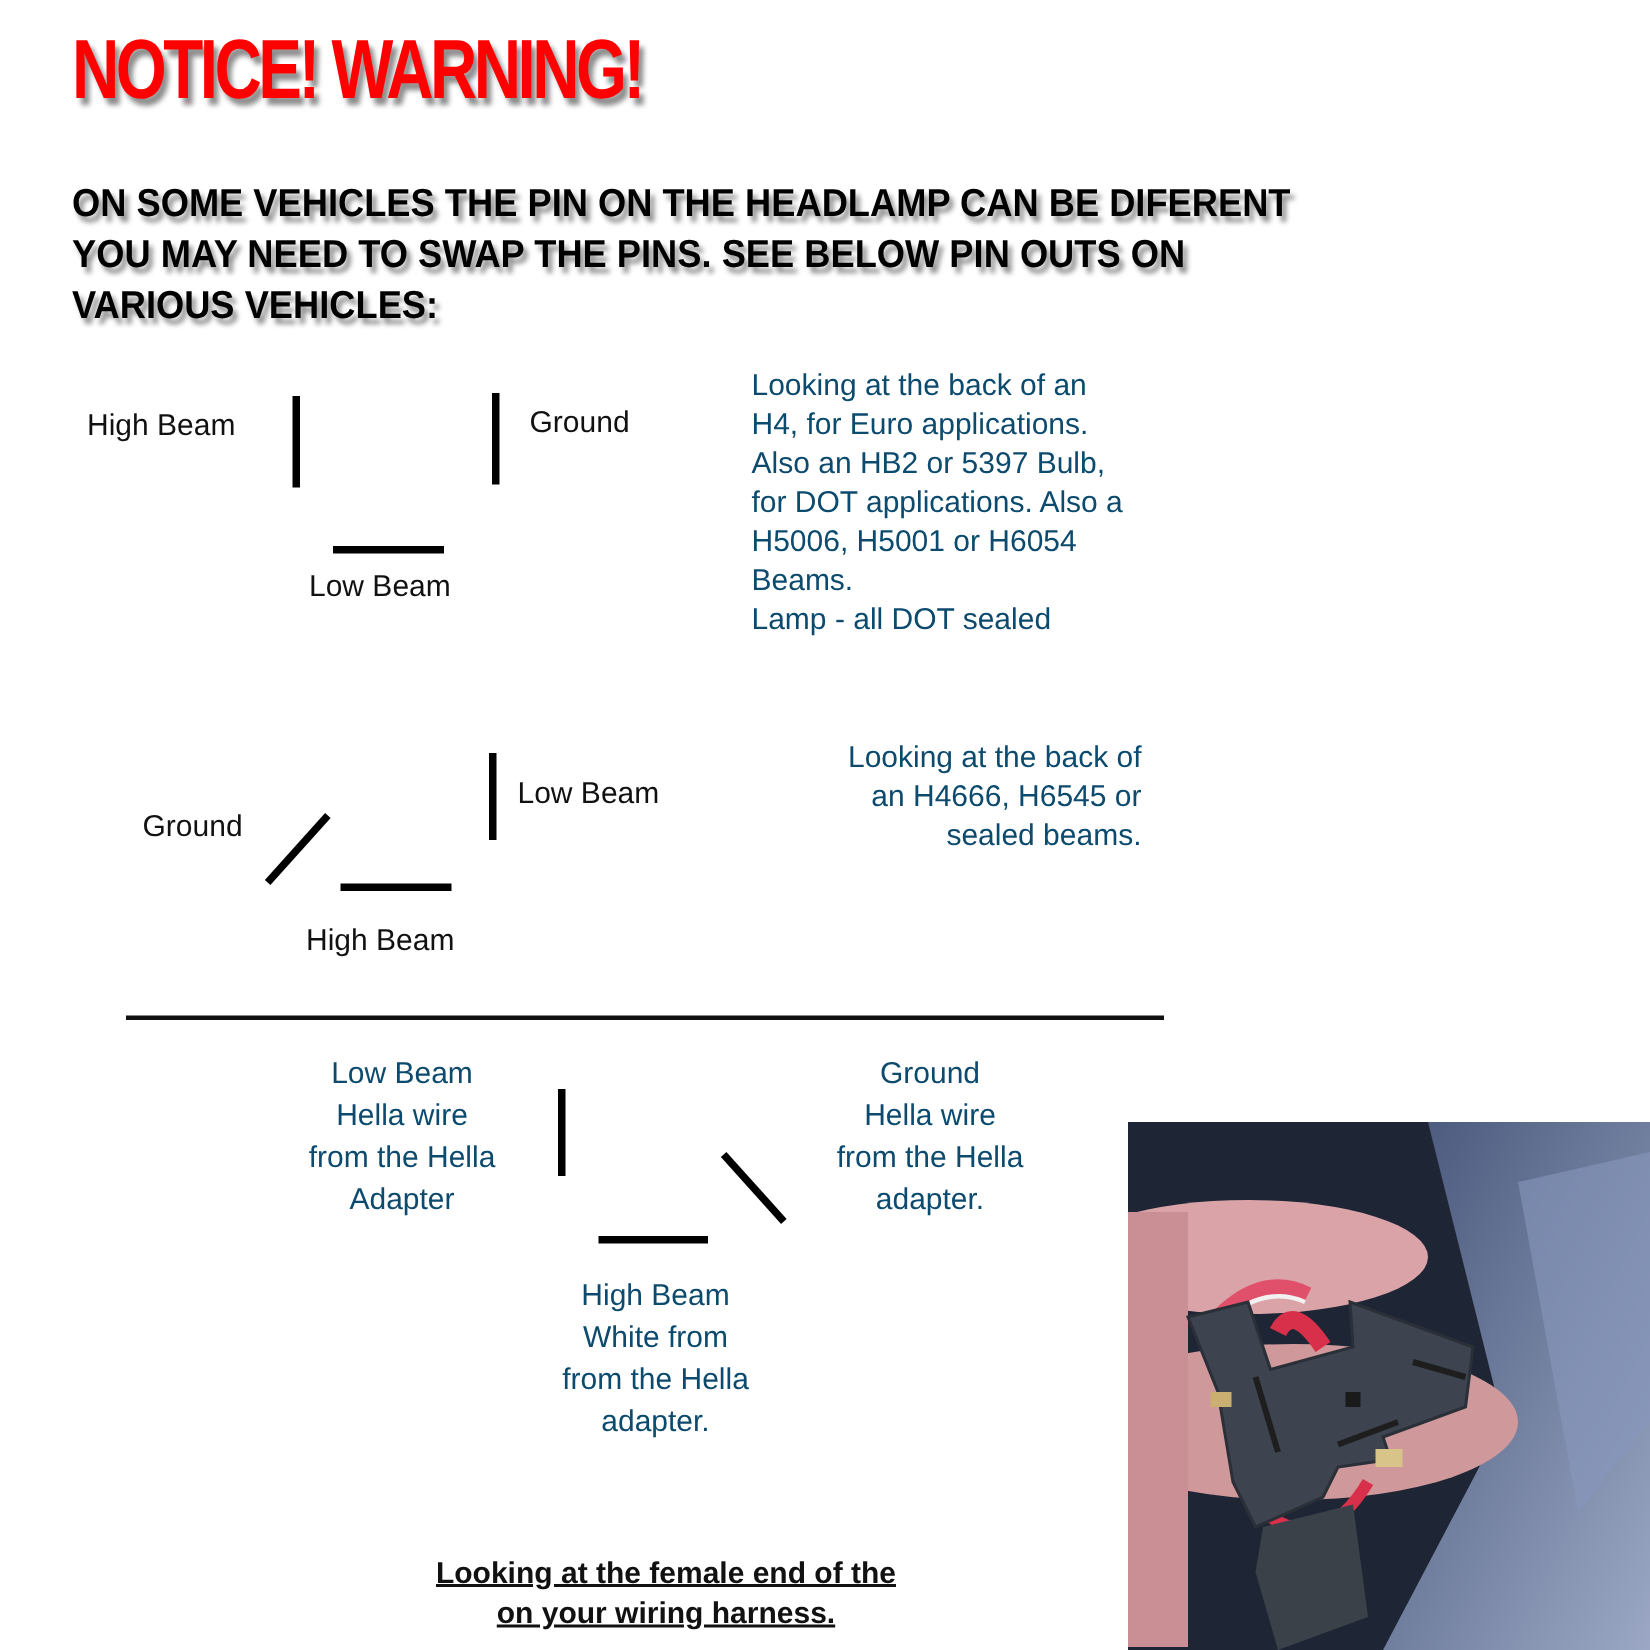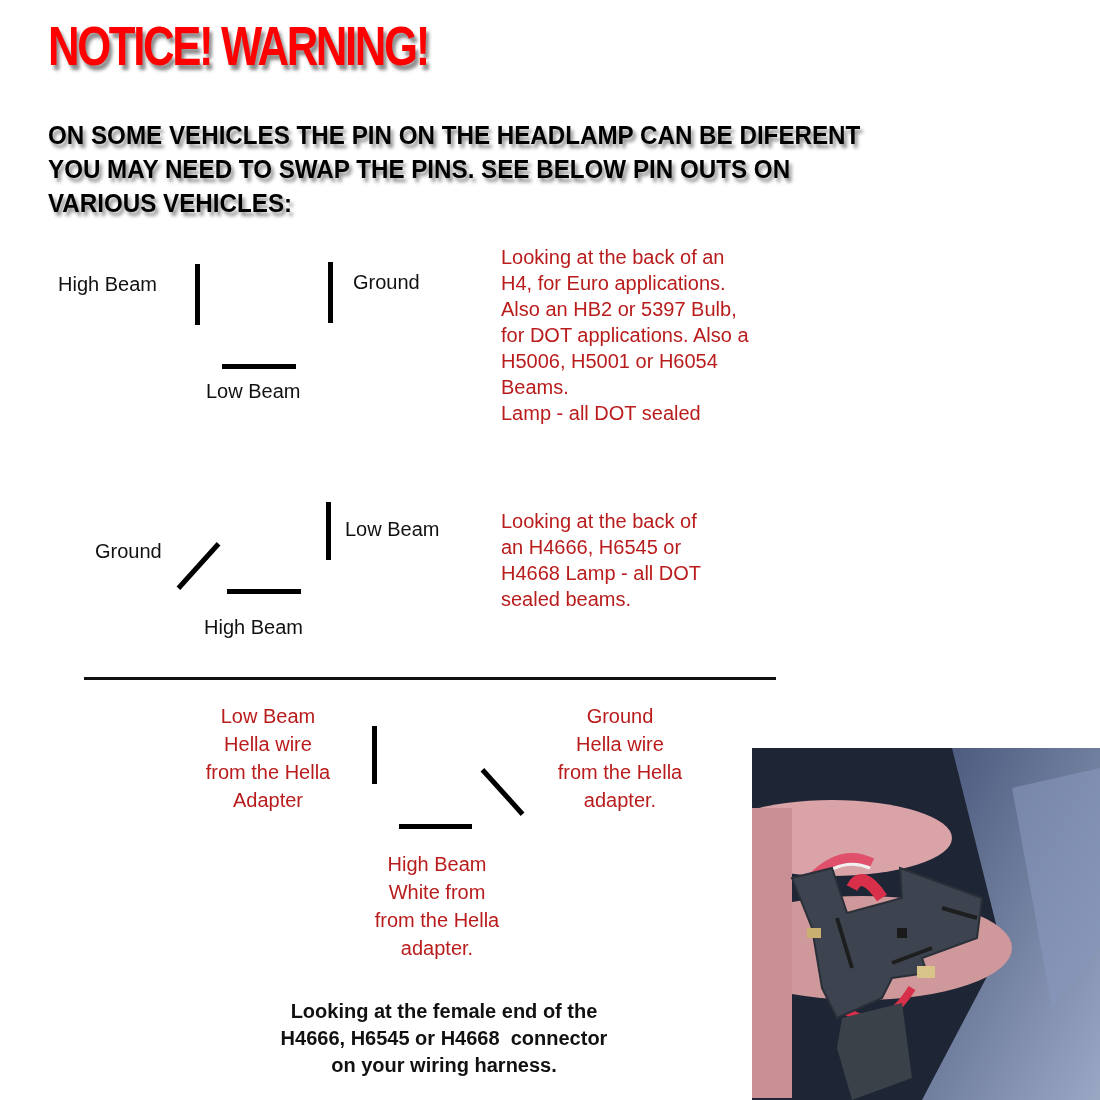--- a/index.html
+++ b/index.html
@@ -15,21 +15,21 @@
     text-shadow:4px 5px 4px rgba(0,0,0,0.45);
     white-space:nowrap;
   }
   .subhead {
     left:48px; top:118px; width:1100px;
     font-weight:bold; font-size:26px; line-height:34px; color:#000;
     transform:scaleX(0.93); transform-origin:left top;
     text-shadow:3px 4px 4px rgba(0,0,0,0.45);
   }
   .label { font-size:20px; color:#111; line-height:27px; white-space:nowrap; }
-  .desc { font-size:20px; color:#b91c1c; line-height:26px; }
+  .desc { font-size:20px; color:#0c4a6e; line-height:26px; }
   .center { text-align:center; }
   .pin { background:#000; }
   .divider { background:#111; height:3px; }
   .bold-caption { font-weight:bold; font-size:20px; line-height:27px; color:#111; text-align:center; }
   .photo {
     left:752px; top:748px; width:348px; height:352px; overflow:hidden;
     background:linear-gradient(135deg,#2a3448 0%,#1c2232 30%,#3c4a6a 55%,#6f82a8 75%,#8d9cc0 100%);
   }
 </style>
 </head>
@@ -63,24 +63,23 @@
 </div>
 
 <div>
   <div class="abs label" style="left:95px;top:538px;">Ground</div>
   <div class="abs pin" style="left:196px;top:536px;width:5px;height:60px;transform:rotate(42deg);transform-origin:center;"></div>
   <div class="abs pin" style="left:227px;top:589px;width:74px;height:5px;"></div>
   <div class="abs pin" style="left:326px;top:502px;width:5px;height:58px;"></div>
   <div class="abs label" style="left:345px;top:516px;">Low Beam</div>
   <div class="abs label" style="left:204px;top:614px;">High Beam</div>
 
-  <div class="abs desc" style="left:501px;top:508px;width:260px;">
+  <div class="abs desc" style="left:501px;top:492px;width:260px;text-align:right;">
     <div>Looking at the back of</div>
     <div>an H4666, H6545 or</div>
-    <div>H4668 Lamp - all DOT</div>
     <div>sealed beams.</div>
   </div>
 </div>
 
 <div class="abs divider" style="left:84px;top:677px;width:692px;"></div>
 
 <div>
   <div class="abs desc center" style="left:178px;top:702px;width:180px;line-height:28px;">
     <div>Low Beam</div>
     <div>Hella wire</div>
@@ -98,23 +97,22 @@
     <div>adapter.</div>
   </div>
 
   <div class="abs desc center" style="left:347px;top:850px;width:180px;line-height:28px;">
     <div>High Beam</div>
     <div>White from</div>
     <div>from the Hella</div>
     <div>adapter.</div>
   </div>
 
-  <div class="abs bold-caption" style="left:244px;top:998px;width:400px;">
+  <div class="abs bold-caption" style="left:244px;top:1036px;width:400px;text-decoration:underline;">
     <div>Looking at the female end of the</div>
-    <div style="white-space:pre;">H4666, H6545 or H4668  connector</div>
     <div>on your wiring harness.</div>
   </div>
 </div>
 
 <div class="abs photo">
   <svg width="348" height="352" viewBox="0 0 348 352">
     <defs>
       <linearGradient id="jeans" x1="0" y1="0" x2="1" y2="1">
         <stop offset="0" stop-color="#4a5a80"></stop>
         <stop offset="1" stop-color="#a9b6d4"></stop>

